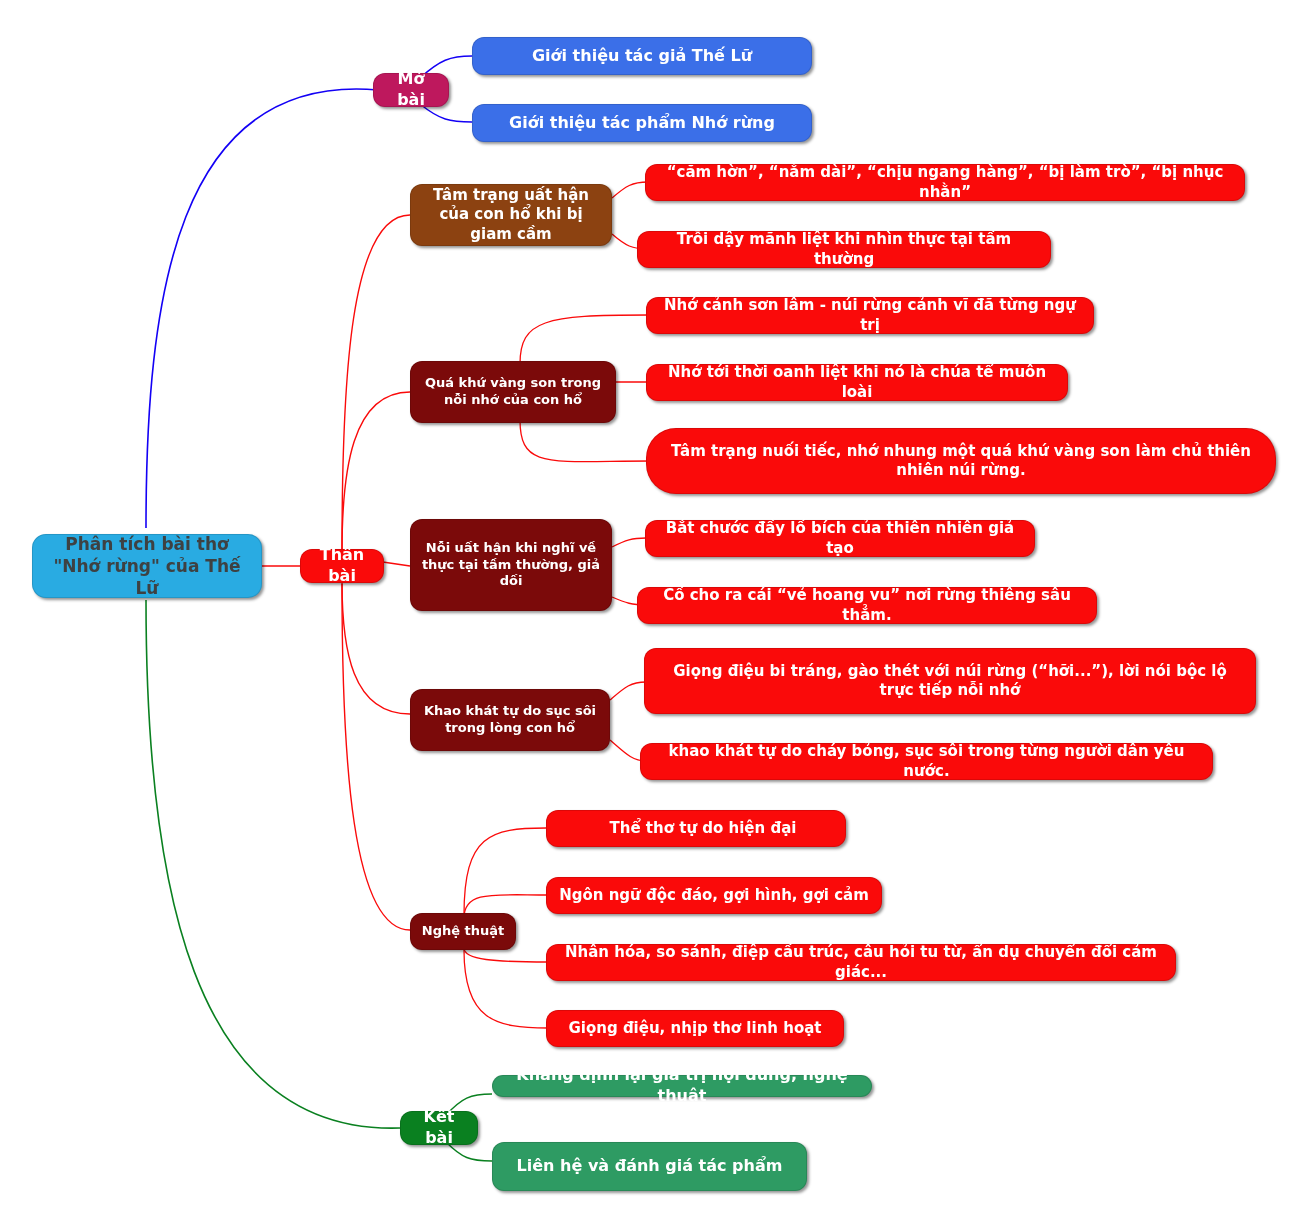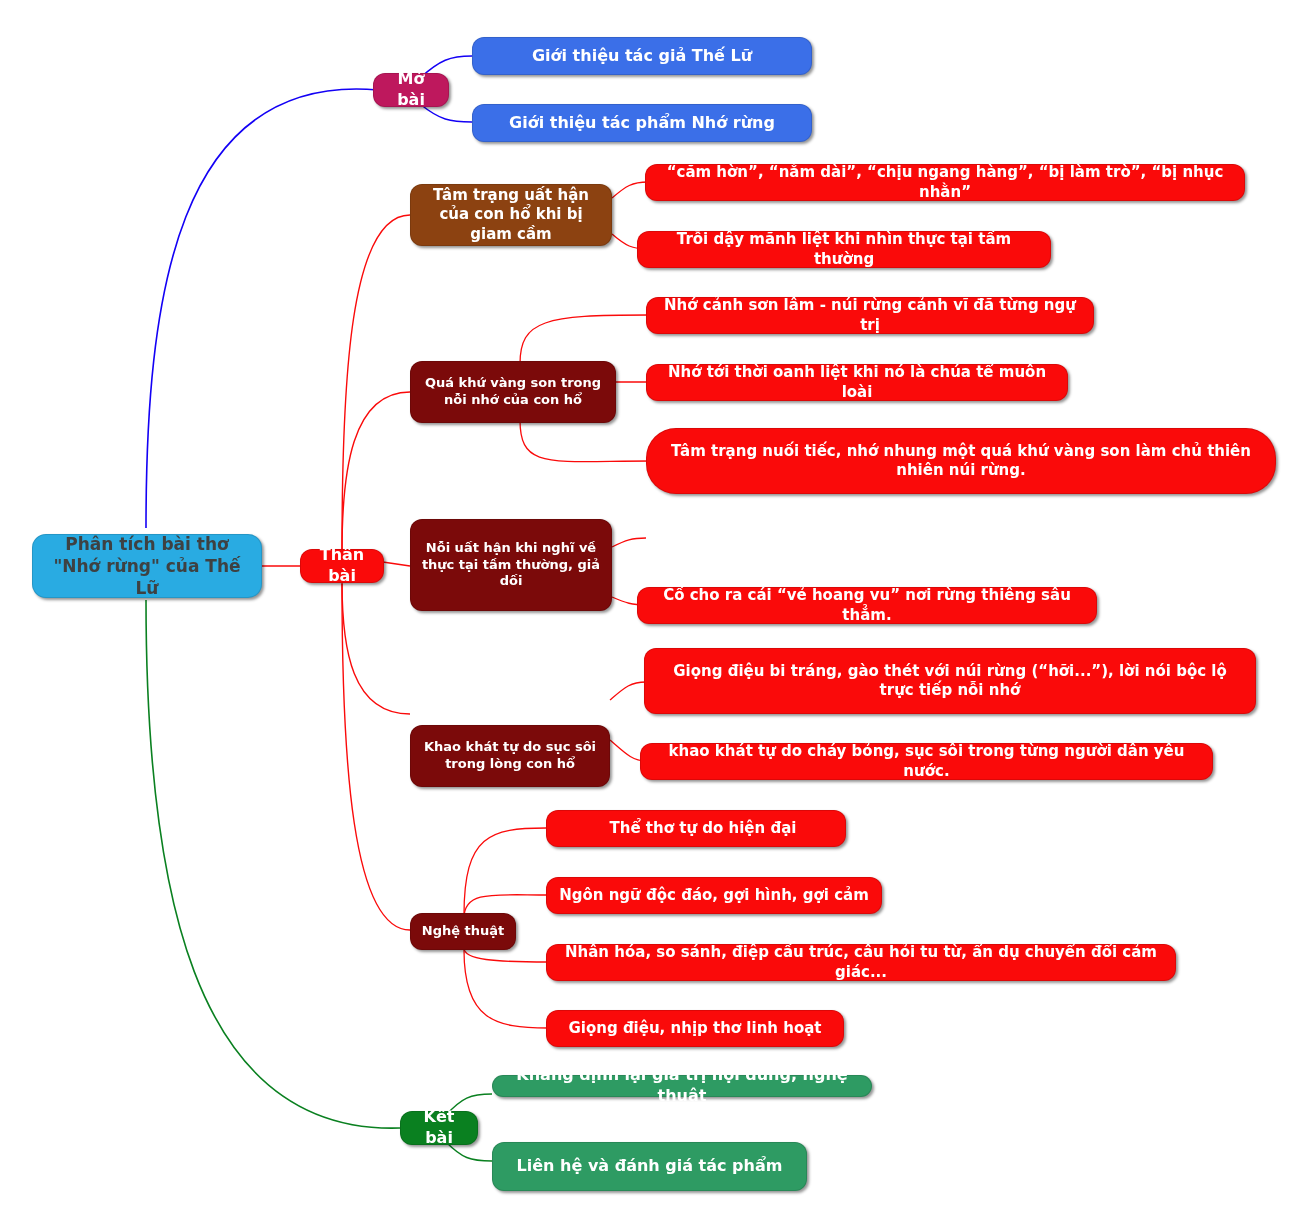--- a/index.html
+++ b/index.html
@@ -137,25 +137,28 @@
   <div class="node n-red-leaf" style="left:646px; top:364px; width:422px; height:37px;">
     <span>Nhớ tới thời oanh liệt khi nó là chúa tể muôn loài</span>
   </div>
   <div class="node n-red-leaf" style="left:646px; top:428px; width:630px; height:66px;border-radius:30px;">
     <span>Tâm trạng nuối tiếc, nhớ nhung một quá khứ vàng son làm chủ thiên nhiên núi rừng.</span>
   </div>
 
   <div class="node n-maroon" style="left:410px; top:519px; width:202px; height:92px;">
     <span>Nỗi uất hận khi nghĩ về thực tại tầm thường, giả dối</span>
   </div>
+  <div class="node n-red-leaf" style="left:645px; top:520px; width:390px; height:37px;">
+    <span>Bắt chước đầy lố bích của thiên nhiên giả tạo</span>
+  </div>
   <div class="node n-red-leaf" style="left:637px; top:587px; width:460px; height:37px;">
     <span>Cố cho ra cái “vẻ hoang vu” nơi rừng thiêng sâu thẳm.</span>
   </div>
 
-  <div class="node n-maroon" style="left:410px; top:689px; width:200px; height:62px;margin-top:36px;">
+  <div class="node n-maroon" style="left:410px; top:689px; width:200px; height:62px;">
     <span>Khao khát tự do sục sôi trong lòng con hổ</span>
   </div>
   <div class="node n-red-leaf" style="left:644px; top:648px; width:612px; height:66px;">
     <span>Giọng điệu bi tráng, gào thét với núi rừng (“hỡi...”), lời nói bộc lộ trực tiếp nỗi nhớ</span>
   </div>
   <div class="node n-red-leaf" style="left:640px; top:743px; width:573px; height:37px;">
     <span>khao khát tự do cháy bỏng, sục sôi trong từng người dân yêu nước.</span>
   </div>
 
   <div class="node n-maroon" style="left:410px; top:913px; width:106px; height:37px;">

